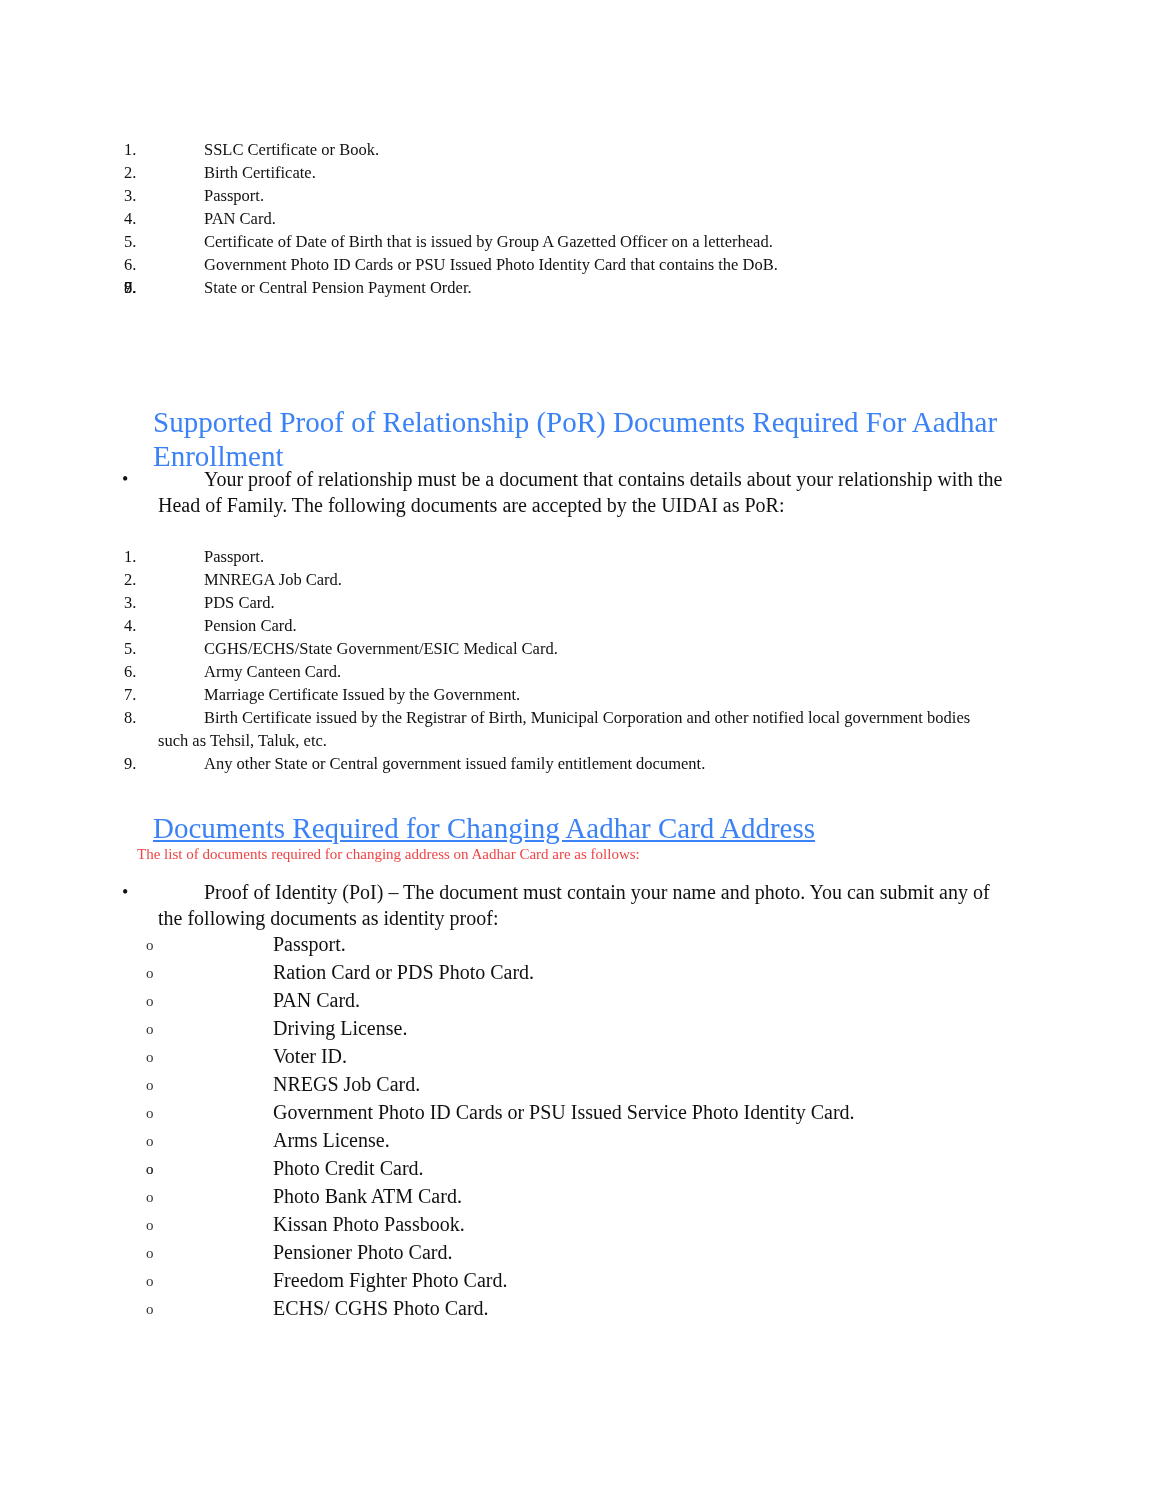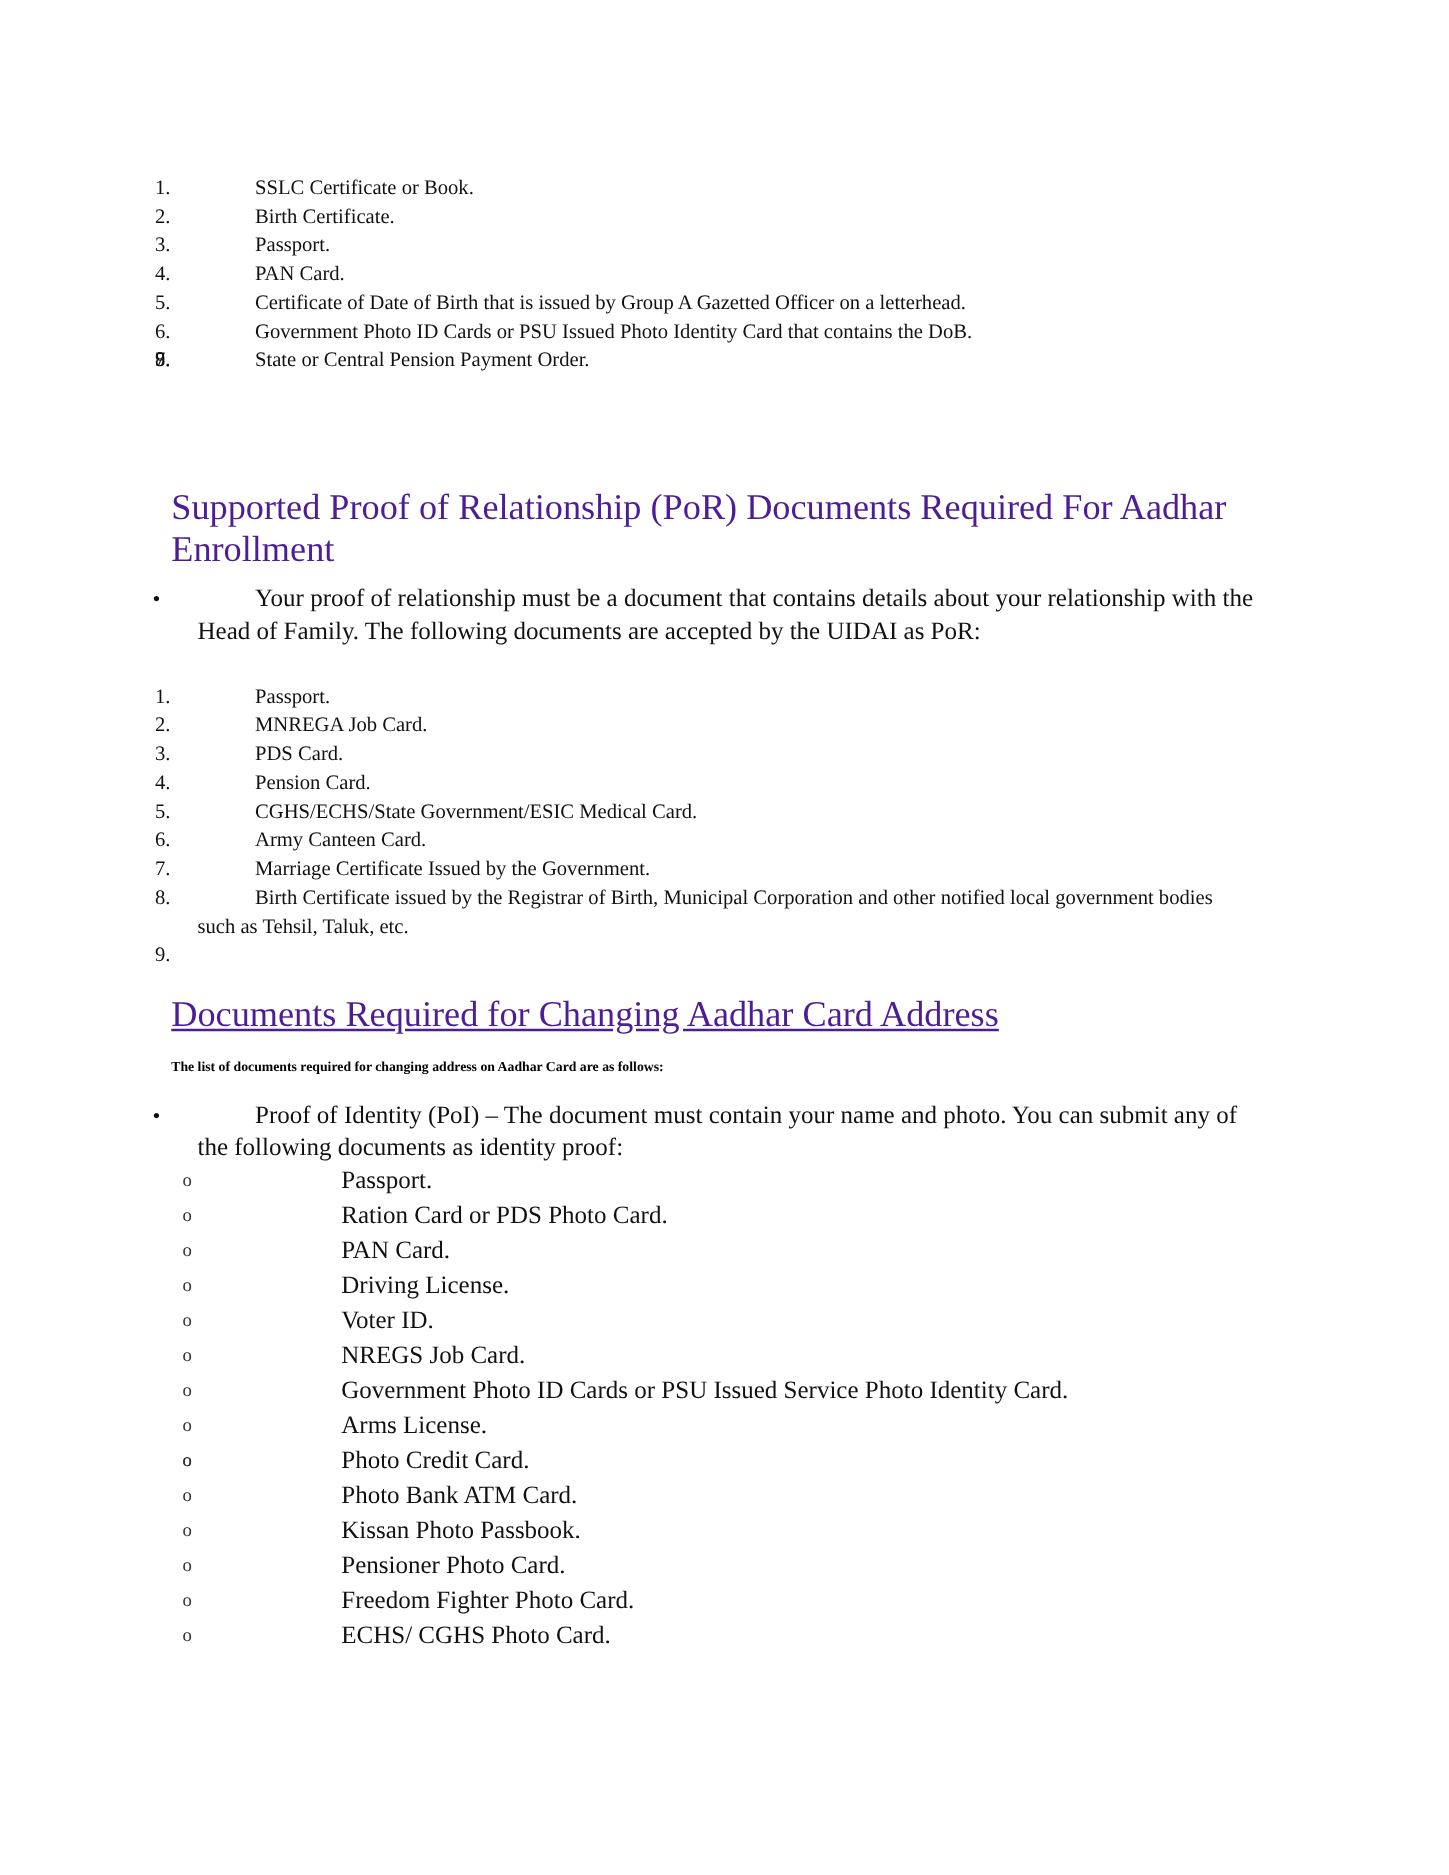--- a/index.html
+++ b/index.html
@@ -7,30 +7,30 @@
       width: 1159px; height: 1500px; position: relative; overflow: hidden;
       font-family: "Liberation Serif", "DejaVu Serif", serif; color: #111;
     }
     .num-list { position: absolute; left: 0; width: 1159px; }
     .num-item {
       position: relative; font-size: 16.5px; line-height: 23px; padding-left: 158px;
       text-indent: 46px; width: 820px;
     }
     .num-item .num { position: absolute; left: 124px; top: 0; text-indent: 0; }
     .heading {
-      position: absolute; left: 137px; font-size: 29px; line-height: 34px; color: #4c1d95;
-      margin: 0; font-weight: normal; width: 900px;
+      position: absolute; left: 137px; font-size: 29px; line-height: 34px; color: #3b82f6;
+      margin: 16px; font-weight: normal; width: 900px;
     }
     .bullet-para {
       position: absolute; left: 0; font-size: 20px; line-height: 26px;
       padding-left: 158px; width: 860px; text-indent: 46px;
     }
     .bullet-para .dot { position: absolute; left: 122px; top: 0; text-indent: 0; font-size: 18px; }
     .subtitle {
-      position: absolute; left: 137px; font-size: 11px; color: #000000; line-height: 22px; font-weight: bold;
+      position: absolute; left: 137px; font-size: 15px; color: #ef4444; line-height: 22px;
     }
     .circle-list { position: absolute; left: 0; width: 1159px; }
     .circle-item {
       position: relative; font-size: 20px; line-height: 28px; padding-left: 273px;
     }
     .circle-item .circ { position: absolute; left: 146px; top: 1px; font-size: 15px; color: #333; }
     b { font-weight: normal; }
   </style>
 </head>
 <body>
@@ -53,21 +53,21 @@
 </div>
 <div class="num-list" style="top:545px;">
   <div class="num-item"><span class="num">1.</span><span>Passport.</span></div>
   <div class="num-item"><span class="num">2.</span><span>MNREGA Job Card.</span></div>
   <div class="num-item"><span class="num">3.</span><span>PDS Card.</span></div>
   <div class="num-item"><span class="num">4.</span><span>Pension Card.</span></div>
   <div class="num-item"><span class="num">5.</span><span>CGHS/ECHS/State Government/ESIC Medical Card.</span></div>
   <div class="num-item"><span class="num">6.</span><span>Army Canteen Card.</span></div>
   <div class="num-item"><span class="num">7.</span><span>Marriage Certificate Issued by the Government.</span></div>
   <div class="num-item"><span class="num">8.</span><span>Birth Certificate issued by the Registrar of Birth, Municipal Corporation and other notified local government bodies such as Tehsil, Taluk, etc.</span></div>
-  <div class="num-item"><span class="num">9.</span></div>
+  <div class="num-item"><span class="num">9.</span><span>Any other State or Central government issued family entitlement document.</span></div>
 </div>
 
 <h2 class="heading" style="top:795px;text-decoration:underline;">Documents Required for Changing Aadhar Card Address</h2>
 <div class="subtitle" style="top:843px;">The list of documents required for changing address on Aadhar Card are as follows:</div>
 <div class="bullet-para" style="top:879px;">
   <span class="dot">•</span><b>Proof of Identity (PoI)</b><span> – The document must contain your name and photo. You can submit any of the following documents as identity proof:</span>
 </div>
 <div class="circle-list" style="top:930px;">
   <div class="circle-item"><span class="circ">o</span><span>Passport.</span></div>
   <div class="circle-item"><span class="circ">o</span><span>Ration Card or PDS Photo Card.</span></div>

